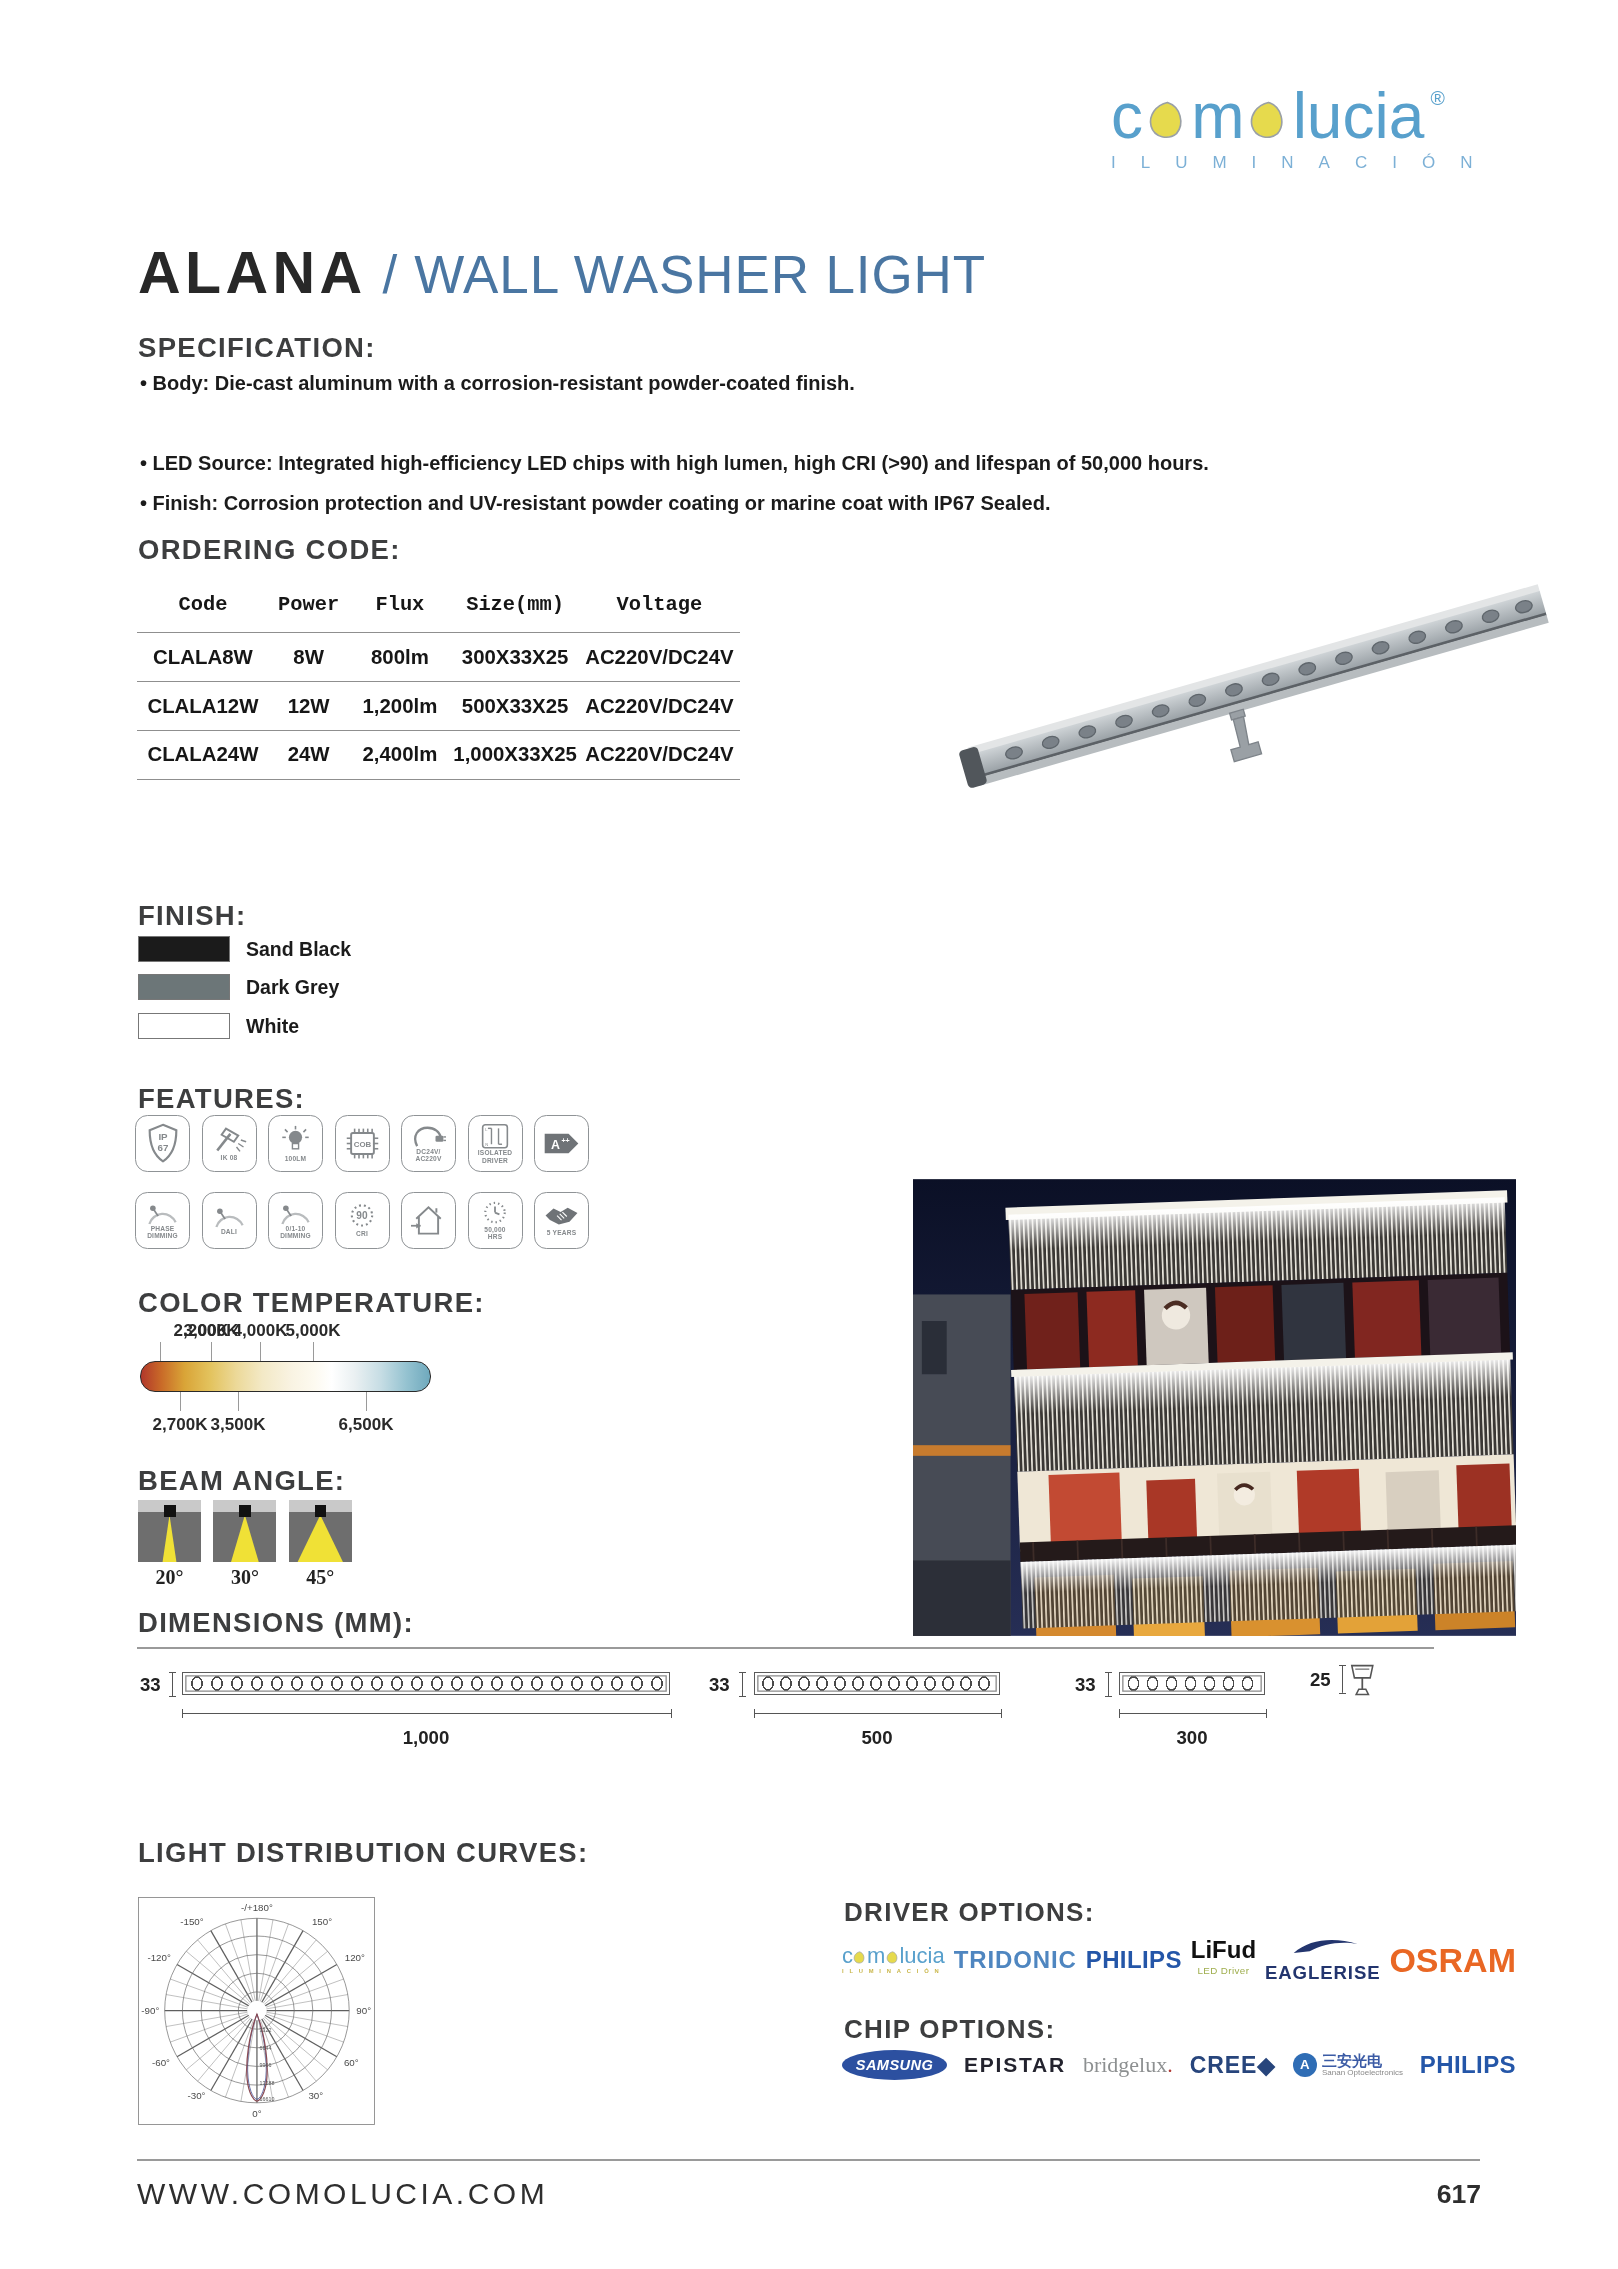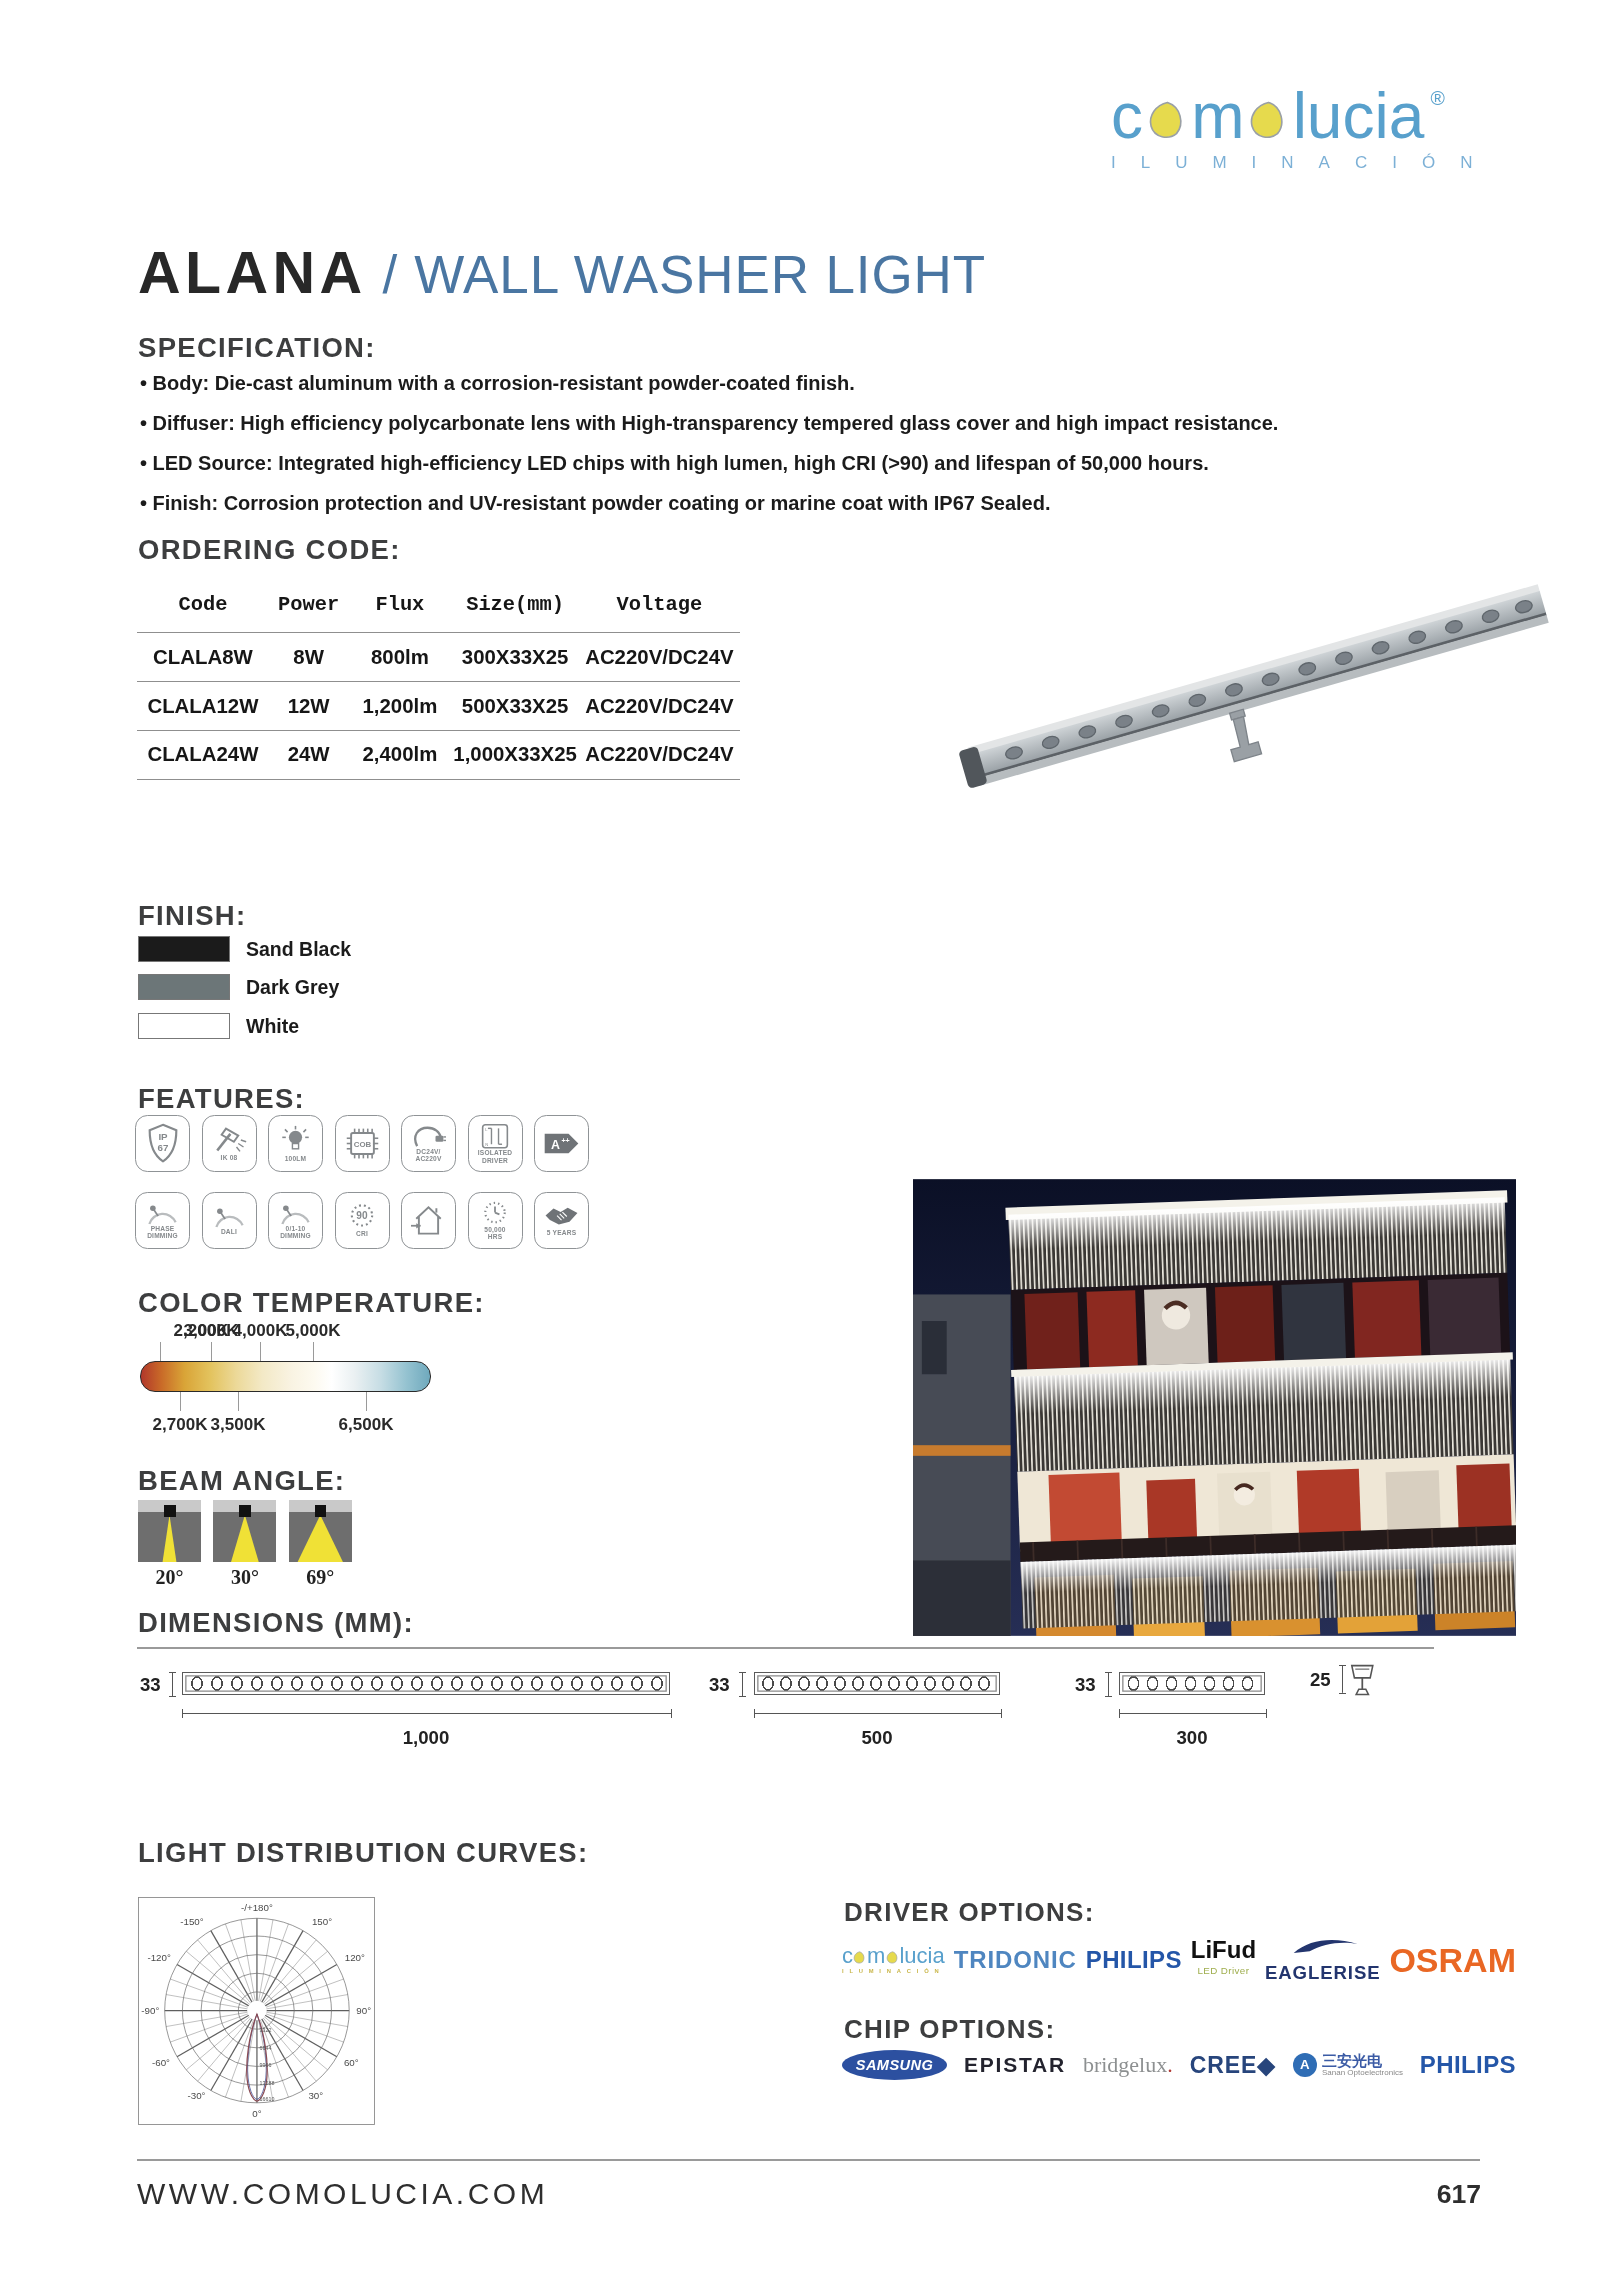--- a/index.html
+++ b/index.html
@@ -116,21 +116,20 @@
   </div>
 
   <div class="abs" style="left:138px;top:239px;display:flex;align-items:baseline;gap:16px;">
     <span class="title-product">ALANA</span>
     <span class="title-cat">/</span>
     <span class="title-cat">WALL WASHER LIGHT</span>
   </div>
 
   <div class="abs sec-h" style="left:138px;top:332px;">SPECIFICATION:</div>
   <div class="abs bullet" style="left:140px;top:372px;">• Body: Die-cast aluminum with a corrosion-resistant powder-coated finish.</div>
-  <div class="abs bullet" style="left:140px;top:412px;">• Diffuser: High efficiency polycarbonate lens with High-transparency tempered glass cover and high impact resistance.</div>
   <div class="abs bullet" style="left:140px;top:452px;">• LED Source: Integrated high-efficiency LED chips with high lumen, high CRI (&gt;90) and lifespan of 50,000 hours.</div>
   <div class="abs bullet" style="left:140px;top:492px;">• Finish: Corrosion protection and UV-resistant powder coating or marine coat with IP67 Sealed.</div>
 
   <div class="abs sec-h" style="left:138px;top:534px;">ORDERING CODE:</div>
   <table class="otable abs" style="left:137px;top:581px;">
     <thead>
       <tr>
         <th style="width:133px">Code</th>
         <th style="width:80px">Power</th>
         <th style="width:106px">Flux</th>
@@ -408,21 +407,21 @@
           <div class="fixture"></div>
         </div>
       <div class="beam-lab" style="text-align:center;margin-top:4.4px;">30°</div>
     </div>
     <div>
       <div class="beam">
           <div class="ceil"></div>
           <div class="cone cone45"></div>
           <div class="fixture"></div>
         </div>
-      <div class="beam-lab" style="text-align:center;margin-top:4.4px;">69°</div>
+      <div class="beam-lab" style="text-align:center;margin-top:4.4px;">45°</div>
     </div>
   </div>
 
   <svg class="abs" style="left:913px;top:1179px;" width="603" height="457" viewBox="0 0 680 515">
     <defs>
       <linearGradient id="sky" x1="0" y1="0" x2="0" y2="1">
         <stop offset="0" stop-color="#0b1026"></stop>
           <stop offset="1" stop-color="#262e55"></stop>
       </linearGradient>
       <pattern id="fringe" width="5" height="10" patternUnits="userSpaceOnUse">

